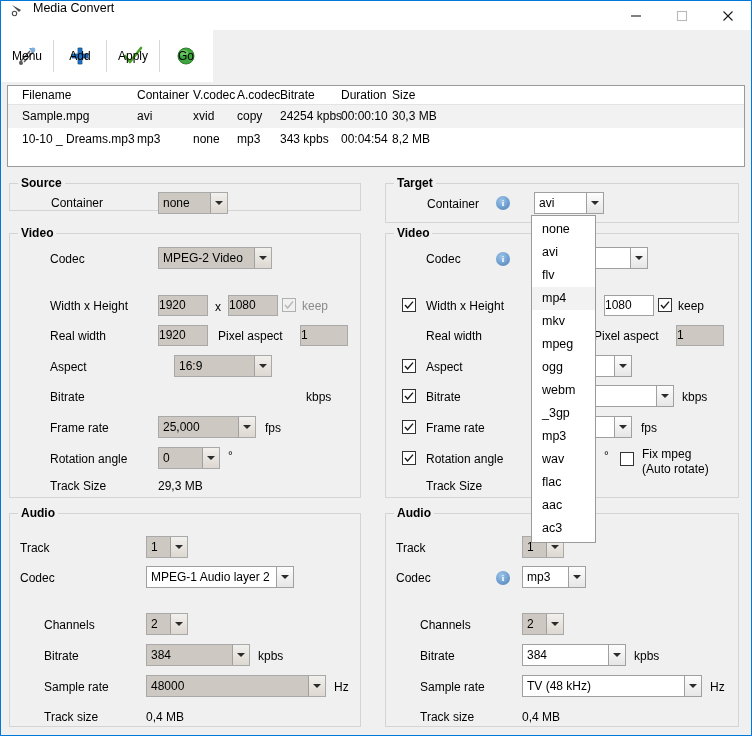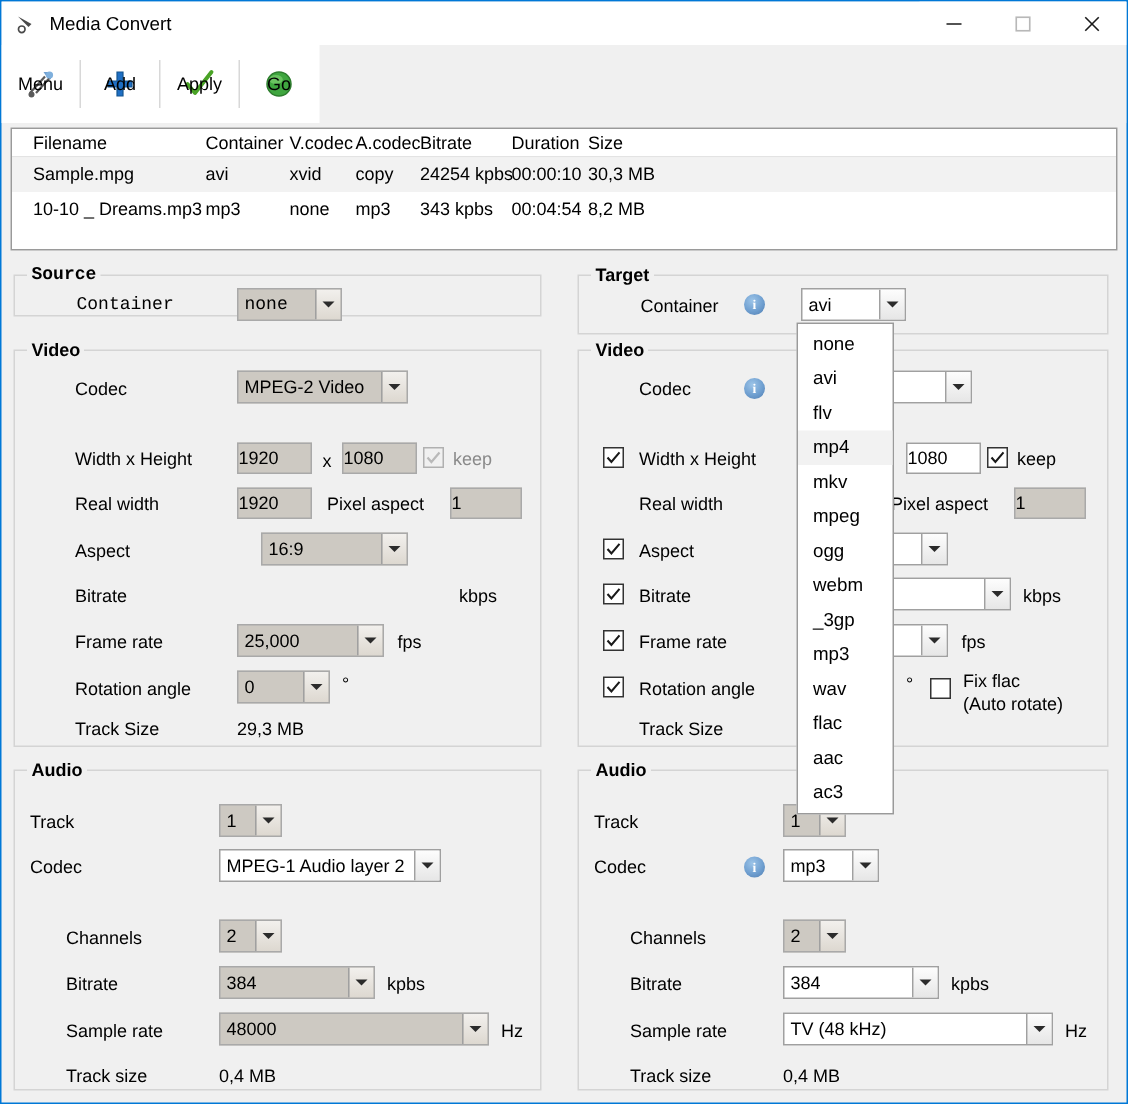--- a/index.html
+++ b/index.html
@@ -18,21 +18,21 @@
     background: #f0f0f0;
     border: 1px solid #0078d7;
     overflow: hidden;
   }
 
   
   .titlebar {
     position: absolute; left: 0; top: 0;
     width: 750px; height: 29px;
     background: #ffffff;
-    display: flex; align-items: center;
+    display: flex; 
   }
   .title-icon {
     margin-left: 8px; width: 18px; height: 18px;
     position: relative; flex: none;
   }
   .title-icon svg { display: block; }
   .title-text {
     margin-left: 6px; font-size: 12.5px; color: #000;
     white-space: nowrap;
   }
@@ -322,21 +322,21 @@
       <div class="cell" style="left:14px">10-10 _ Dreams.mp3</div>
       <div class="cell" style="left:129px">mp3</div>
       <div class="cell" style="left:185px">none</div>
       <div class="cell" style="left:229px">mp3</div>
       <div class="cell" style="left:272px">343 kpbs</div>
       <div class="cell" style="left:333px">00:04:54</div>
       <div class="cell" style="left:384px">8,2 MB</div>
     </div>
   </div>
 
-  <div class="group" style="left:8px; top:182px; width:352px; height:28px;font-family:Liberation Mono, monospace;">
+  <div class="group" style="left:8px; top:182px; width:352px; height:28px;">
     <div class="gtitle">Source</div>
     <div class="lbl" style="left:41px; top:12px;">Container</div>
     <div class="combo ro" style="left:148px; top:8px; width:70px;">
       <div class="cval">none</div>
       <div class="carrow">
           <i></i>
         </div>
     </div>
   </div>
 
@@ -540,21 +540,21 @@
     </div>
     <div class="lbl" style="left:40px; top:218px;">Rotation angle</div>
     <div class="combo" style="left:148px; top:213px; width:62px;">
       <div class="cval"></div>
       <div class="carrow">
           <i></i>
         </div>
     </div>
     <div class="unit" style="left:218px; top:215px;">°</div>
     <div class="chk" style="left:234px; top:218px;"></div>
-    <div class="lbl" style="left:256px; top:213px;">Fix flac</div>
+    <div class="lbl" style="left:256px; top:213px;">Fix mpeg</div>
     <div class="lbl" style="left:256px; top:228px;">(Auto rotate)</div>
 
     <div class="lbl" style="left:40px; top:245px;">Track Size</div>
   </div>
 
   <div class="group" style="left:384px; top:512px; width:354px; height:214px;">
     <div class="gtitle">Audio</div>
 
     <div class="lbl" style="left:10px; top:27px;">Track</div>
     <div class="combo ro" style="left:136px; top:22px; width:42px;">

